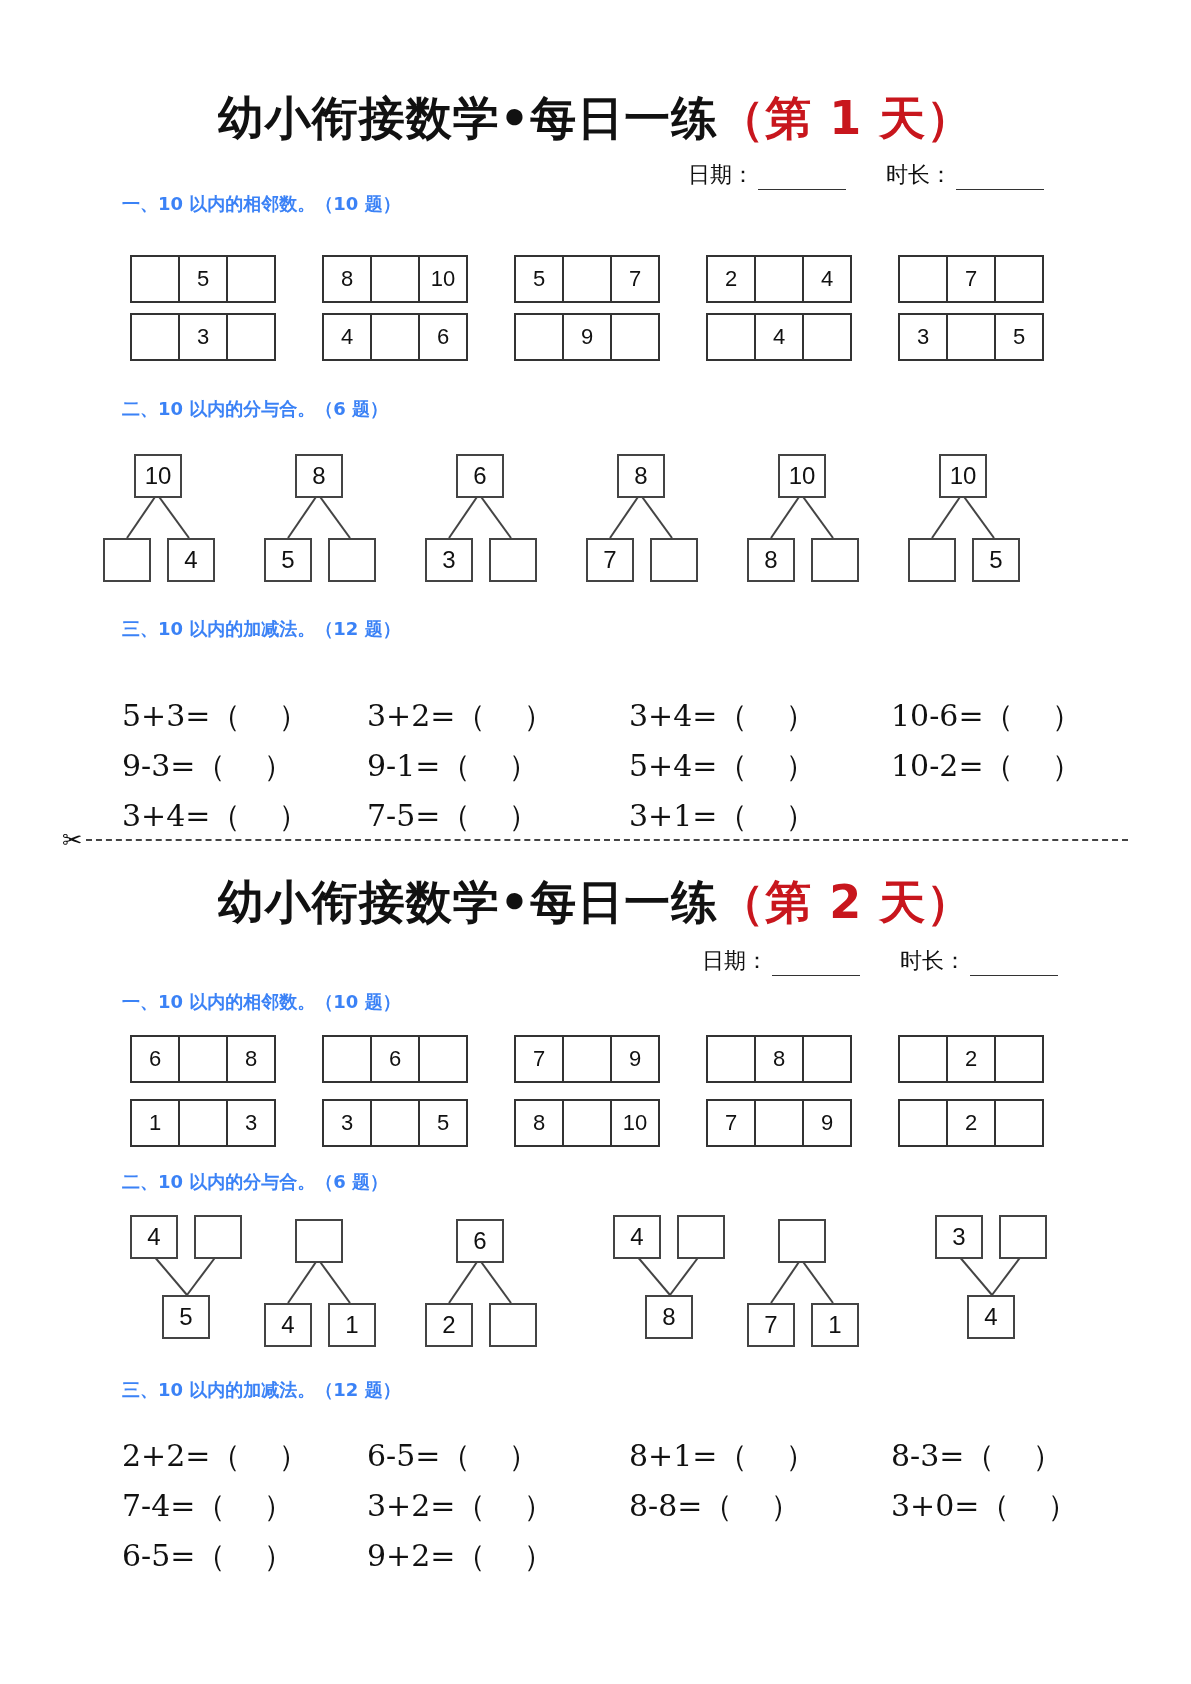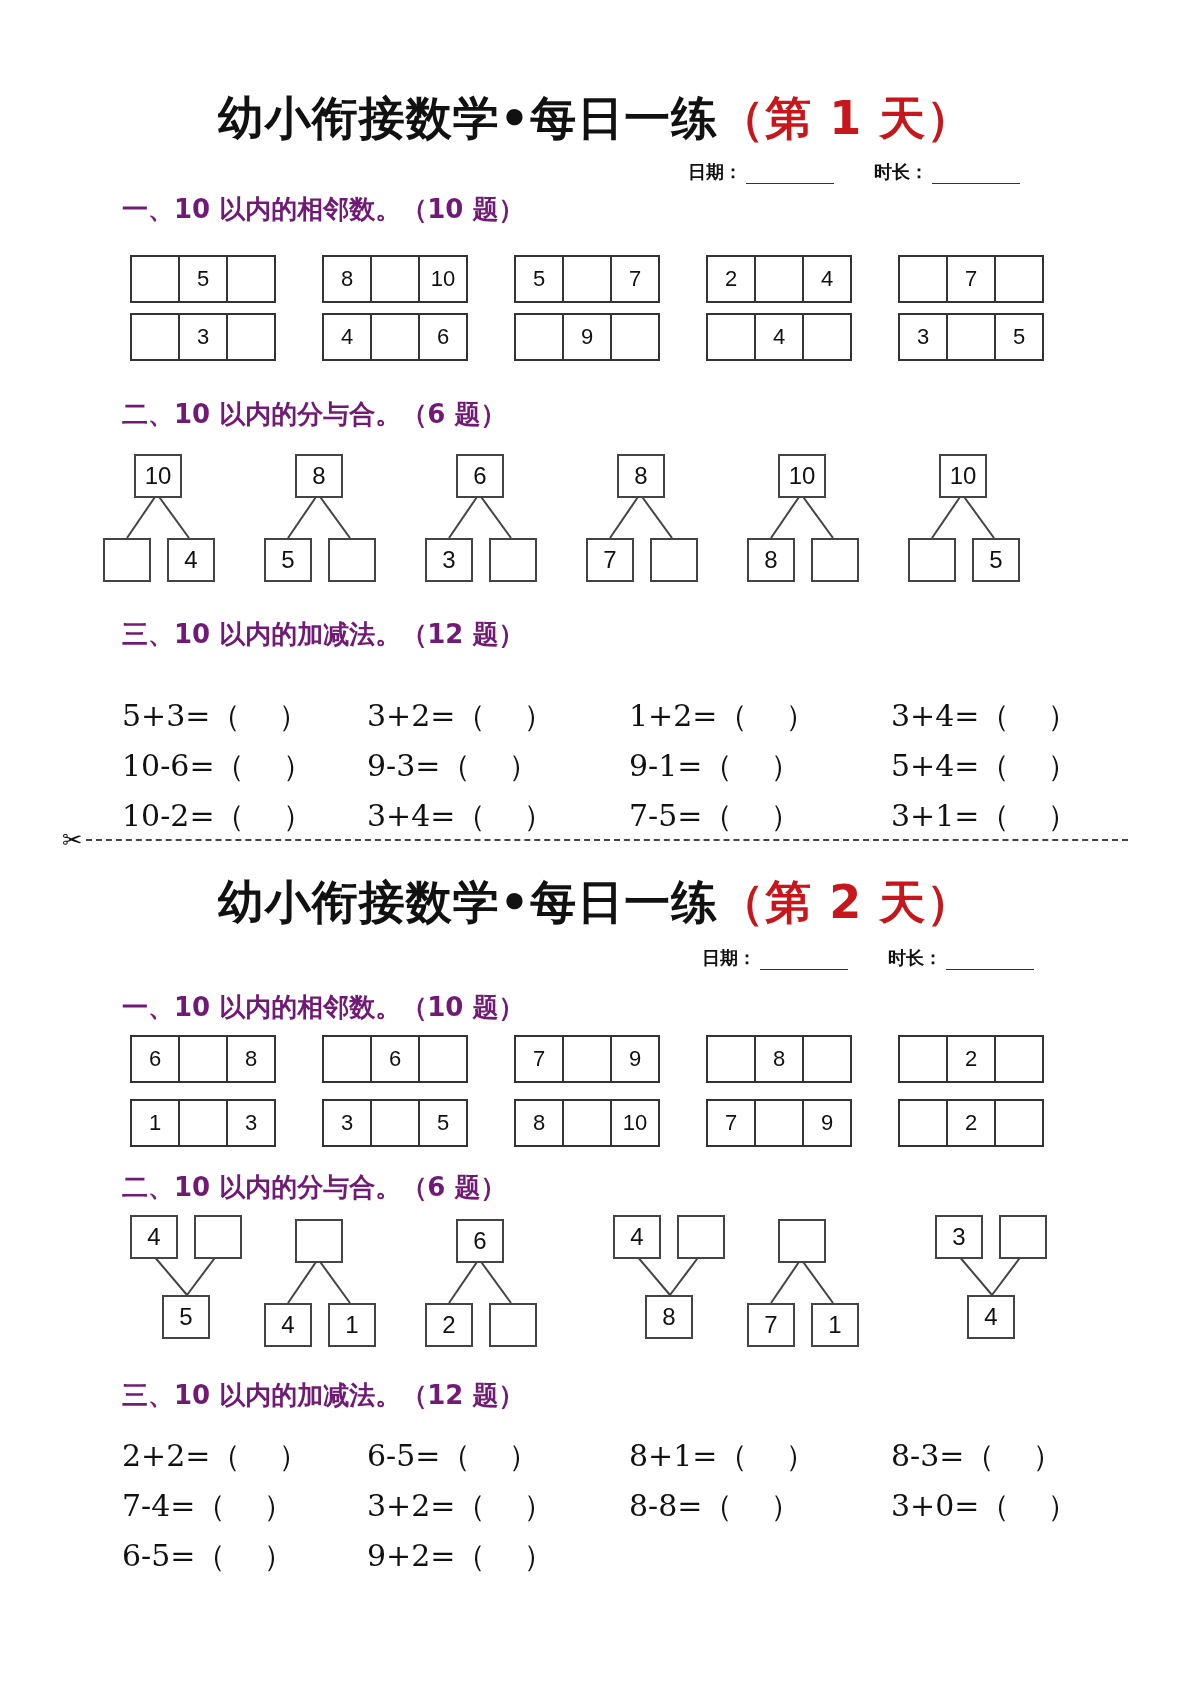--- a/index.html
+++ b/index.html
@@ -1,21 +1,21 @@
 <!DOCTYPE html>
 <html><head>
 <meta charset="utf-8">
 <style>
   html, body { margin:0; padding:0; background:#ffffff; }
   body { width:1191px; height:1684px; position:relative; overflow:hidden; font-family:"DejaVu Sans", sans-serif; color:#111; }
   .title { position:absolute; left:0; width:1191px; text-align:center; font-weight:bold; font-size:46px; letter-spacing:1px; }
   .title .accent { color:#c8161d; }
-  .meta { position:absolute; font-size:18px; font-weight:bold; display:flex; gap:40px;text-align:center; }
+  .meta { position:absolute; font-size:22px; font-weight:normal; display:flex; gap:40px;text-align:center; }
   .meta .blank { display:inline-block; width:88px; border-bottom:1.5px solid #333; margin-left:4px; height:18px; vertical-align:bottom; }
-  .sec { position:absolute; left:122px; font-size:26px; font-weight:bold; color:#701a75;text-align:right; }
+  .sec { position:absolute; left:122px; font-size:18px; font-weight:bold; color:#3b82f6;text-align:right; }
   .nb-row { position:absolute; left:130px; display:flex; gap:46px; }
   .nb { display:flex; border:2px solid #333; height:44px; }
   .nb div { width:46px; display:flex; align-items:center; justify-content:center; font-size:22px; font-family:"Liberation Sans", sans-serif; }
   .nb div + div { border-left:2px solid #333; }
   .tree-row { position:absolute; left:105px; display:flex; gap:0; }
   .tree { position:relative; width:161px; height:130px; }
   .tree .box { position:absolute; width:44px; height:40px; border:2px solid #444; display:flex; align-items:center; justify-content:center; font-size:24px; font-family:"Liberation Sans", sans-serif; background:#fff; }
   .tree svg { position:absolute; left:0; top:0; }
   .eq-grid { position:absolute; left:122px; display:grid; grid-template-columns:245px 262px 262px 200px; row-gap:14px; font-family:"DejaVu Serif", serif; font-size:30px; }
   .eq { white-space:pre; height:36px; line-height:36px; }
@@ -142,21 +142,20 @@
       </svg>
       <div class="box" style="left: 29px; top: 4px;">10</div>
       <div class="box" style="left: -2px; top: 88px;"></div>
       <div class="box" style="left: 62px; top: 88px;">5</div>
     </div>
   </div>
 <div class="sec" style="top:617px;">三、10 以内的加减法。（12 题）</div>
 <div class="eq-grid" style="top:666px;margin-top:32px;" id="d1eq">
     <div class="eq">5+3=（    ）</div>
     <div class="eq">3+2=（    ）</div>
-    <div class="eq">1+2=（    ）</div>
     <div class="eq">3+4=（    ）</div>
     <div class="eq">10-6=（    ）</div>
     <div class="eq">9-3=（    ）</div>
     <div class="eq">9-1=（    ）</div>
     <div class="eq">5+4=（    ）</div>
     <div class="eq">10-2=（    ）</div>
     <div class="eq">3+4=（    ）</div>
     <div class="eq">7-5=（    ）</div>
     <div class="eq">3+1=（    ）</div>
   </div>

